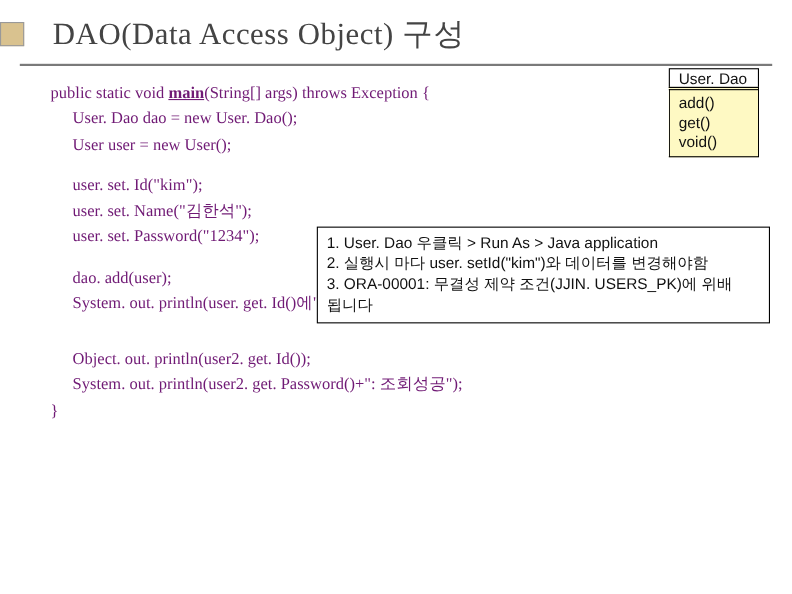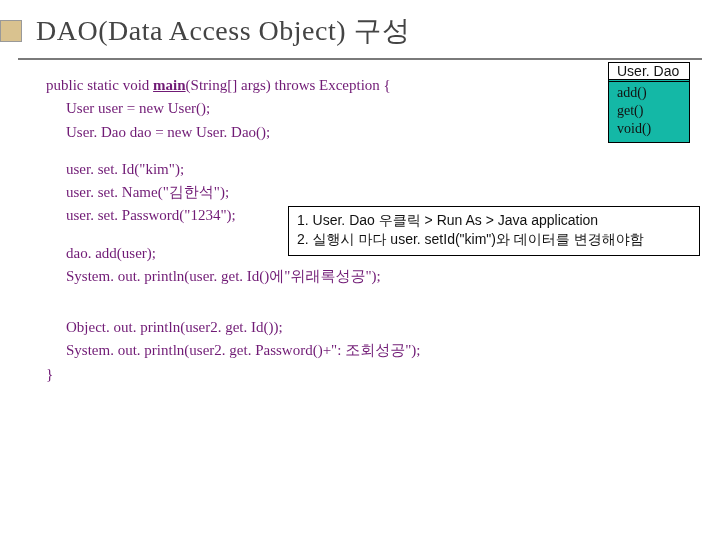--- a/index.html
+++ b/index.html
@@ -15,20 +15,21 @@
       height: 540px;
       position: relative;
       padding: 0;
     }
     .title-bar {
       display: flex;
       align-items: center;
       padding: 12px 0 8px 0;
       border-bottom: 2px solid #7a7a7a;
       margin: 0 18px;
+      gap: 12px;
     }
     .title-square {
       width: 22px;
       height: 22px;
       background: #d9c28f;
       border: 1px solid #999;
       margin-left: -18px;
       margin-right: 14px;
       flex-shrink: 0;
     }
@@ -60,25 +61,24 @@
       border: 1.5px solid #000;
       padding: 0 8px;
       background: #fff;
       text-align: left;
       min-width: 82px;
     }
     .uml-body {
       border: 1.5px solid #000;
       border-top: 3px double #000;
       padding: 2px 8px 4px 8px;
-      background: #14b8a6;
+      background: #fef9c3;
       margin-top: -1.5px;
       line-height: 1.3;
       min-width: 82px;
-      font-family: Liberation Serif, serif;
     }
     .callout {
       position: absolute;
       left: 288px;
       top: 206px;
       width: 412px;
       border: 1.5px solid #000;
       background: #fff;
       font-family: Arial, 'Malgun Gothic', sans-serif;
       font-size: 14px;
@@ -104,34 +104,35 @@
       <div>add()</div>
       <div>get()</div>
       <div>void()</div>
     </div>
   </div>
 
   <div class="content">
     <div>
       <span>public static void </span><span class="bold-underline">main</span><span>(String[] args) throws Exception {</span>
     </div>
+    <div class="indent1">User. Dao dao = new User. Dao();</div>
     <div class="indent1">User user = new User();</div>
-    <div class="indent1">User. Dao dao = new User. Dao();</div>
     <div style="height:14px"></div>
     <div class="indent1">user. set. Id("kim");</div>
     <div class="indent1">user. set. Name("김한석");</div>
     <div class="indent1">user. set. Password("1234");</div>
     <div style="height:14px"></div>
     <div class="indent1">dao. add(user);</div>
     <div class="indent1">System. out. println(user. get. Id()에"위래록성공");</div>
     <div style="height:14px"></div>
     <div style="height:14px"></div>
     <div class="indent1">Object. out. println(user2. get. Id());</div>
     <div class="indent1">System. out. println(user2. get. Password()+": 조회성공");</div>
     <div>}</div>
   </div>
 
   <div class="callout">
     <div>1. User. Dao 우클릭 &gt; Run As &gt; Java application</div>
     <div>2. 실행시 마다 user. setId("kim")와 데이터를  변경해야함</div>
+    <div>3. ORA-00001: 무결성 제약 조건(JJIN. USERS_PK)에 위배됩니다</div>
   </div>
 
 </div>
 
 </body></html>

